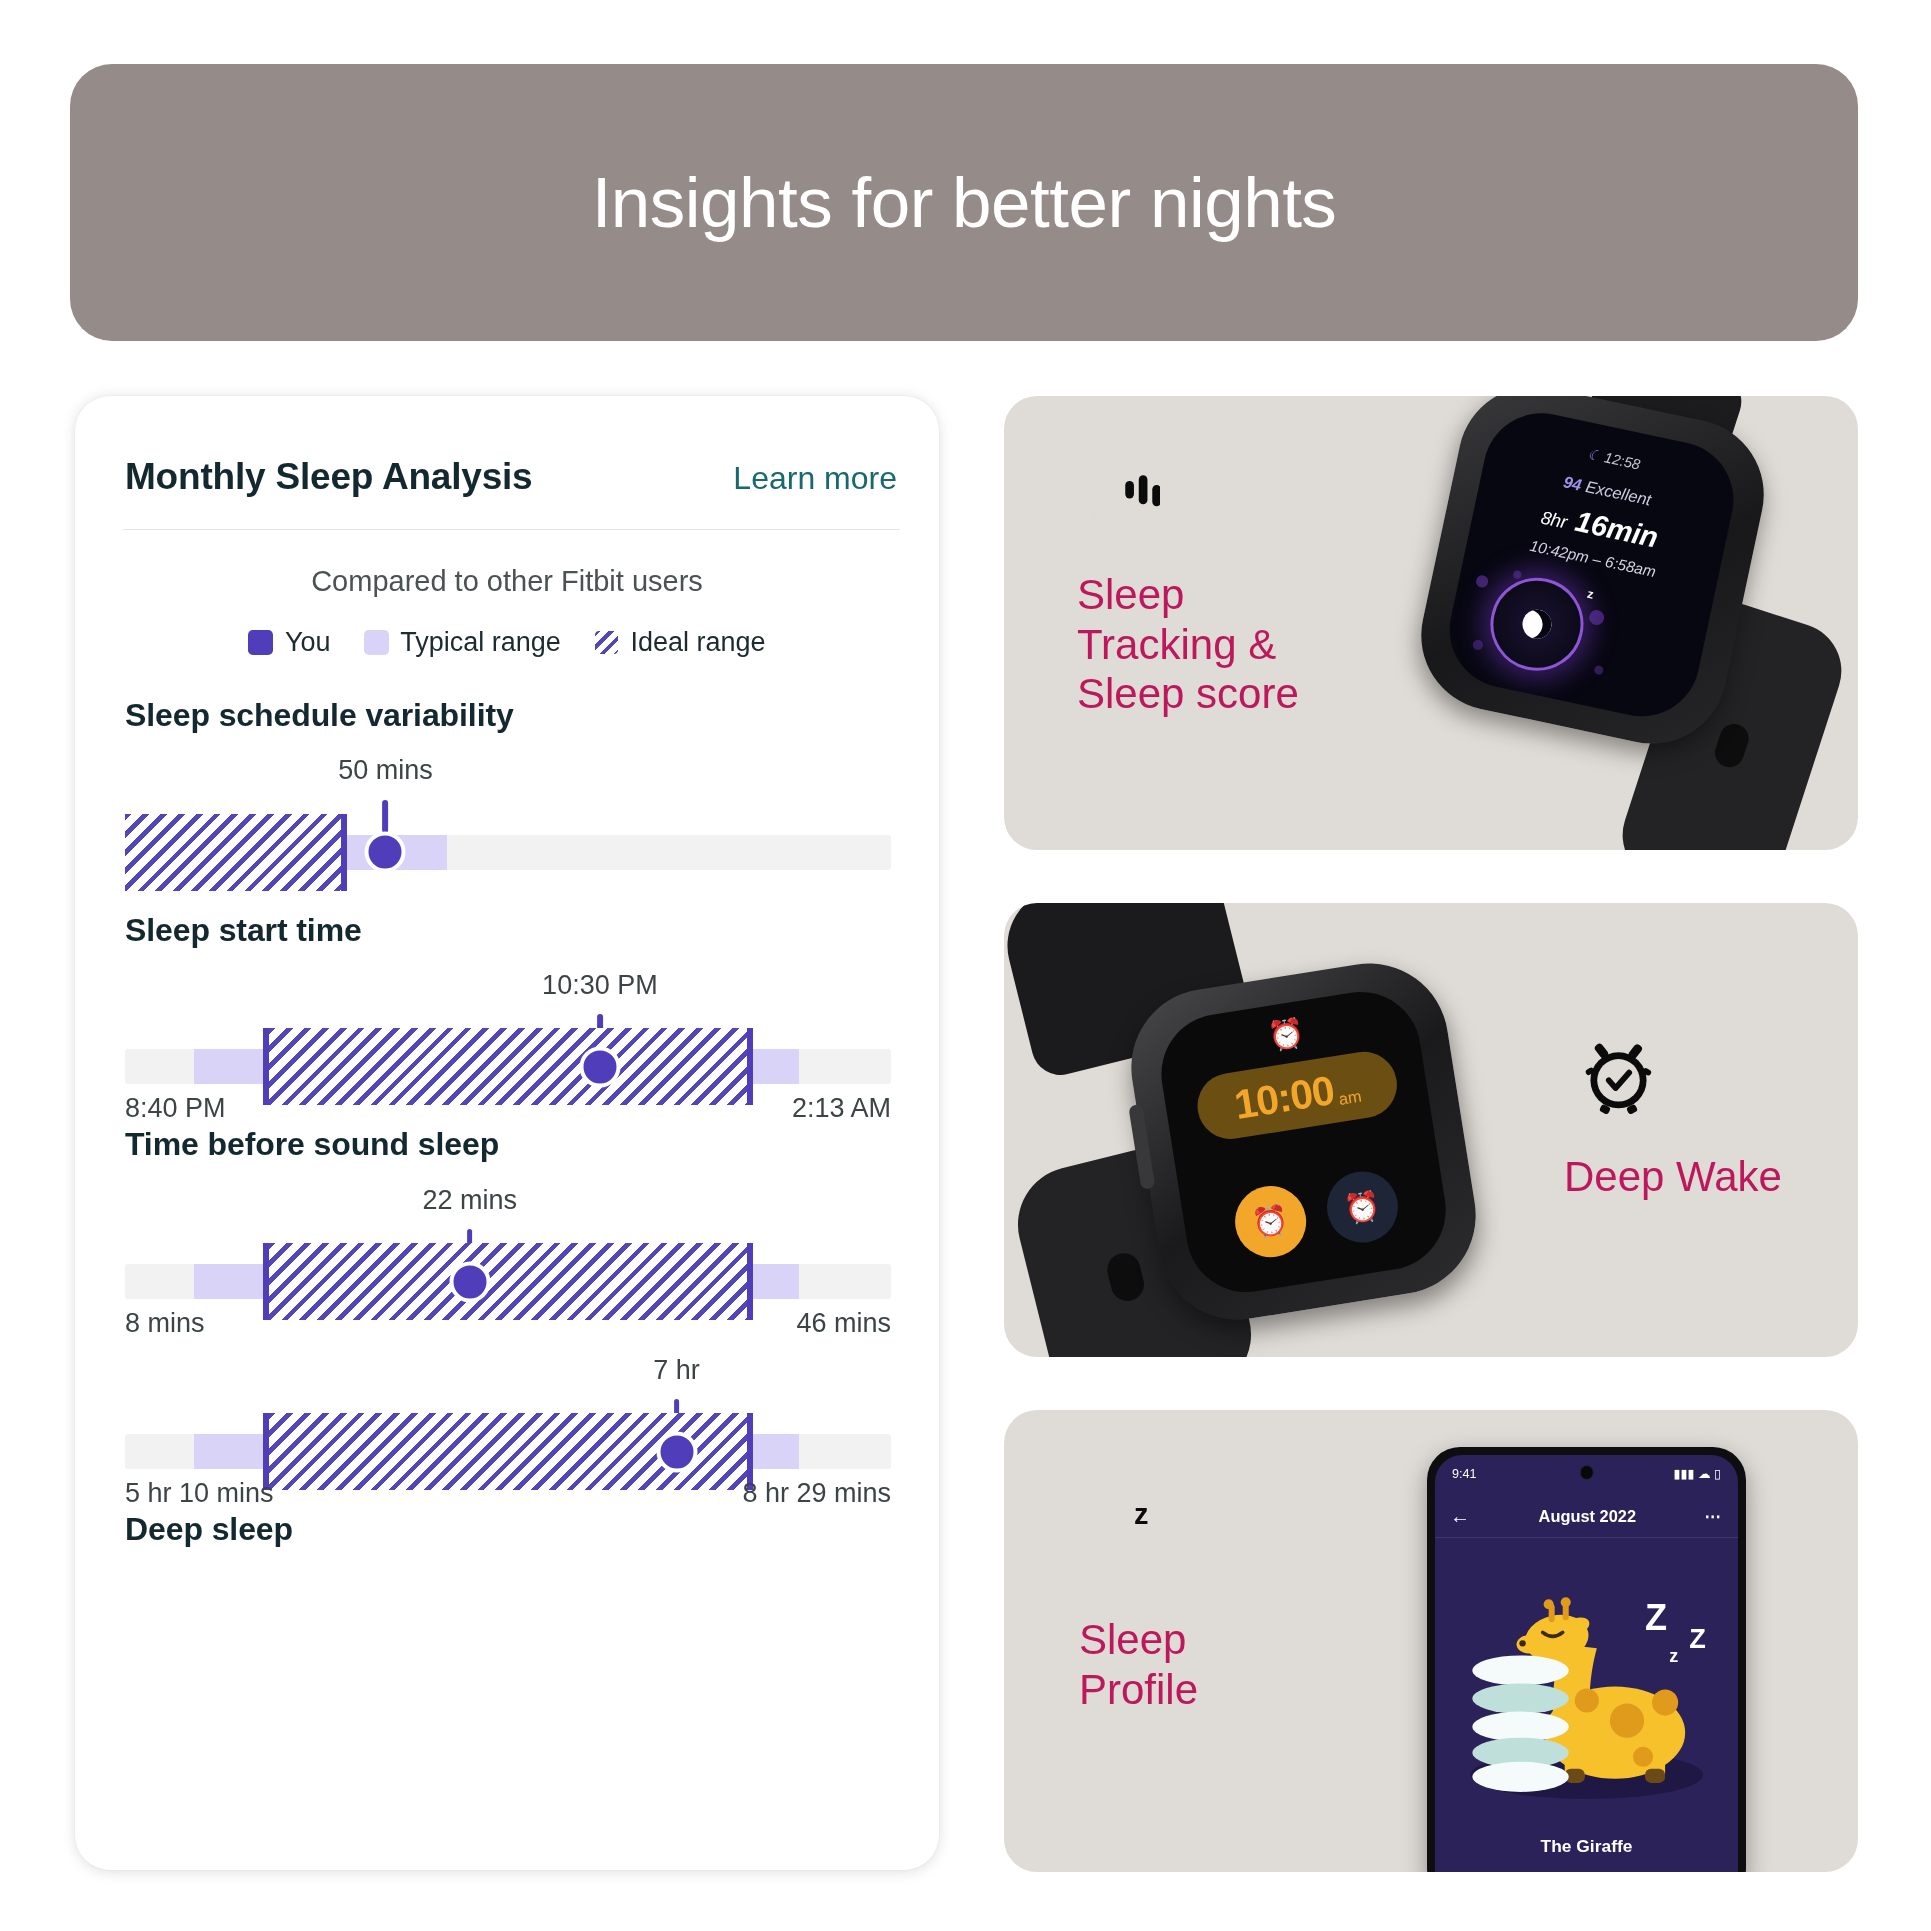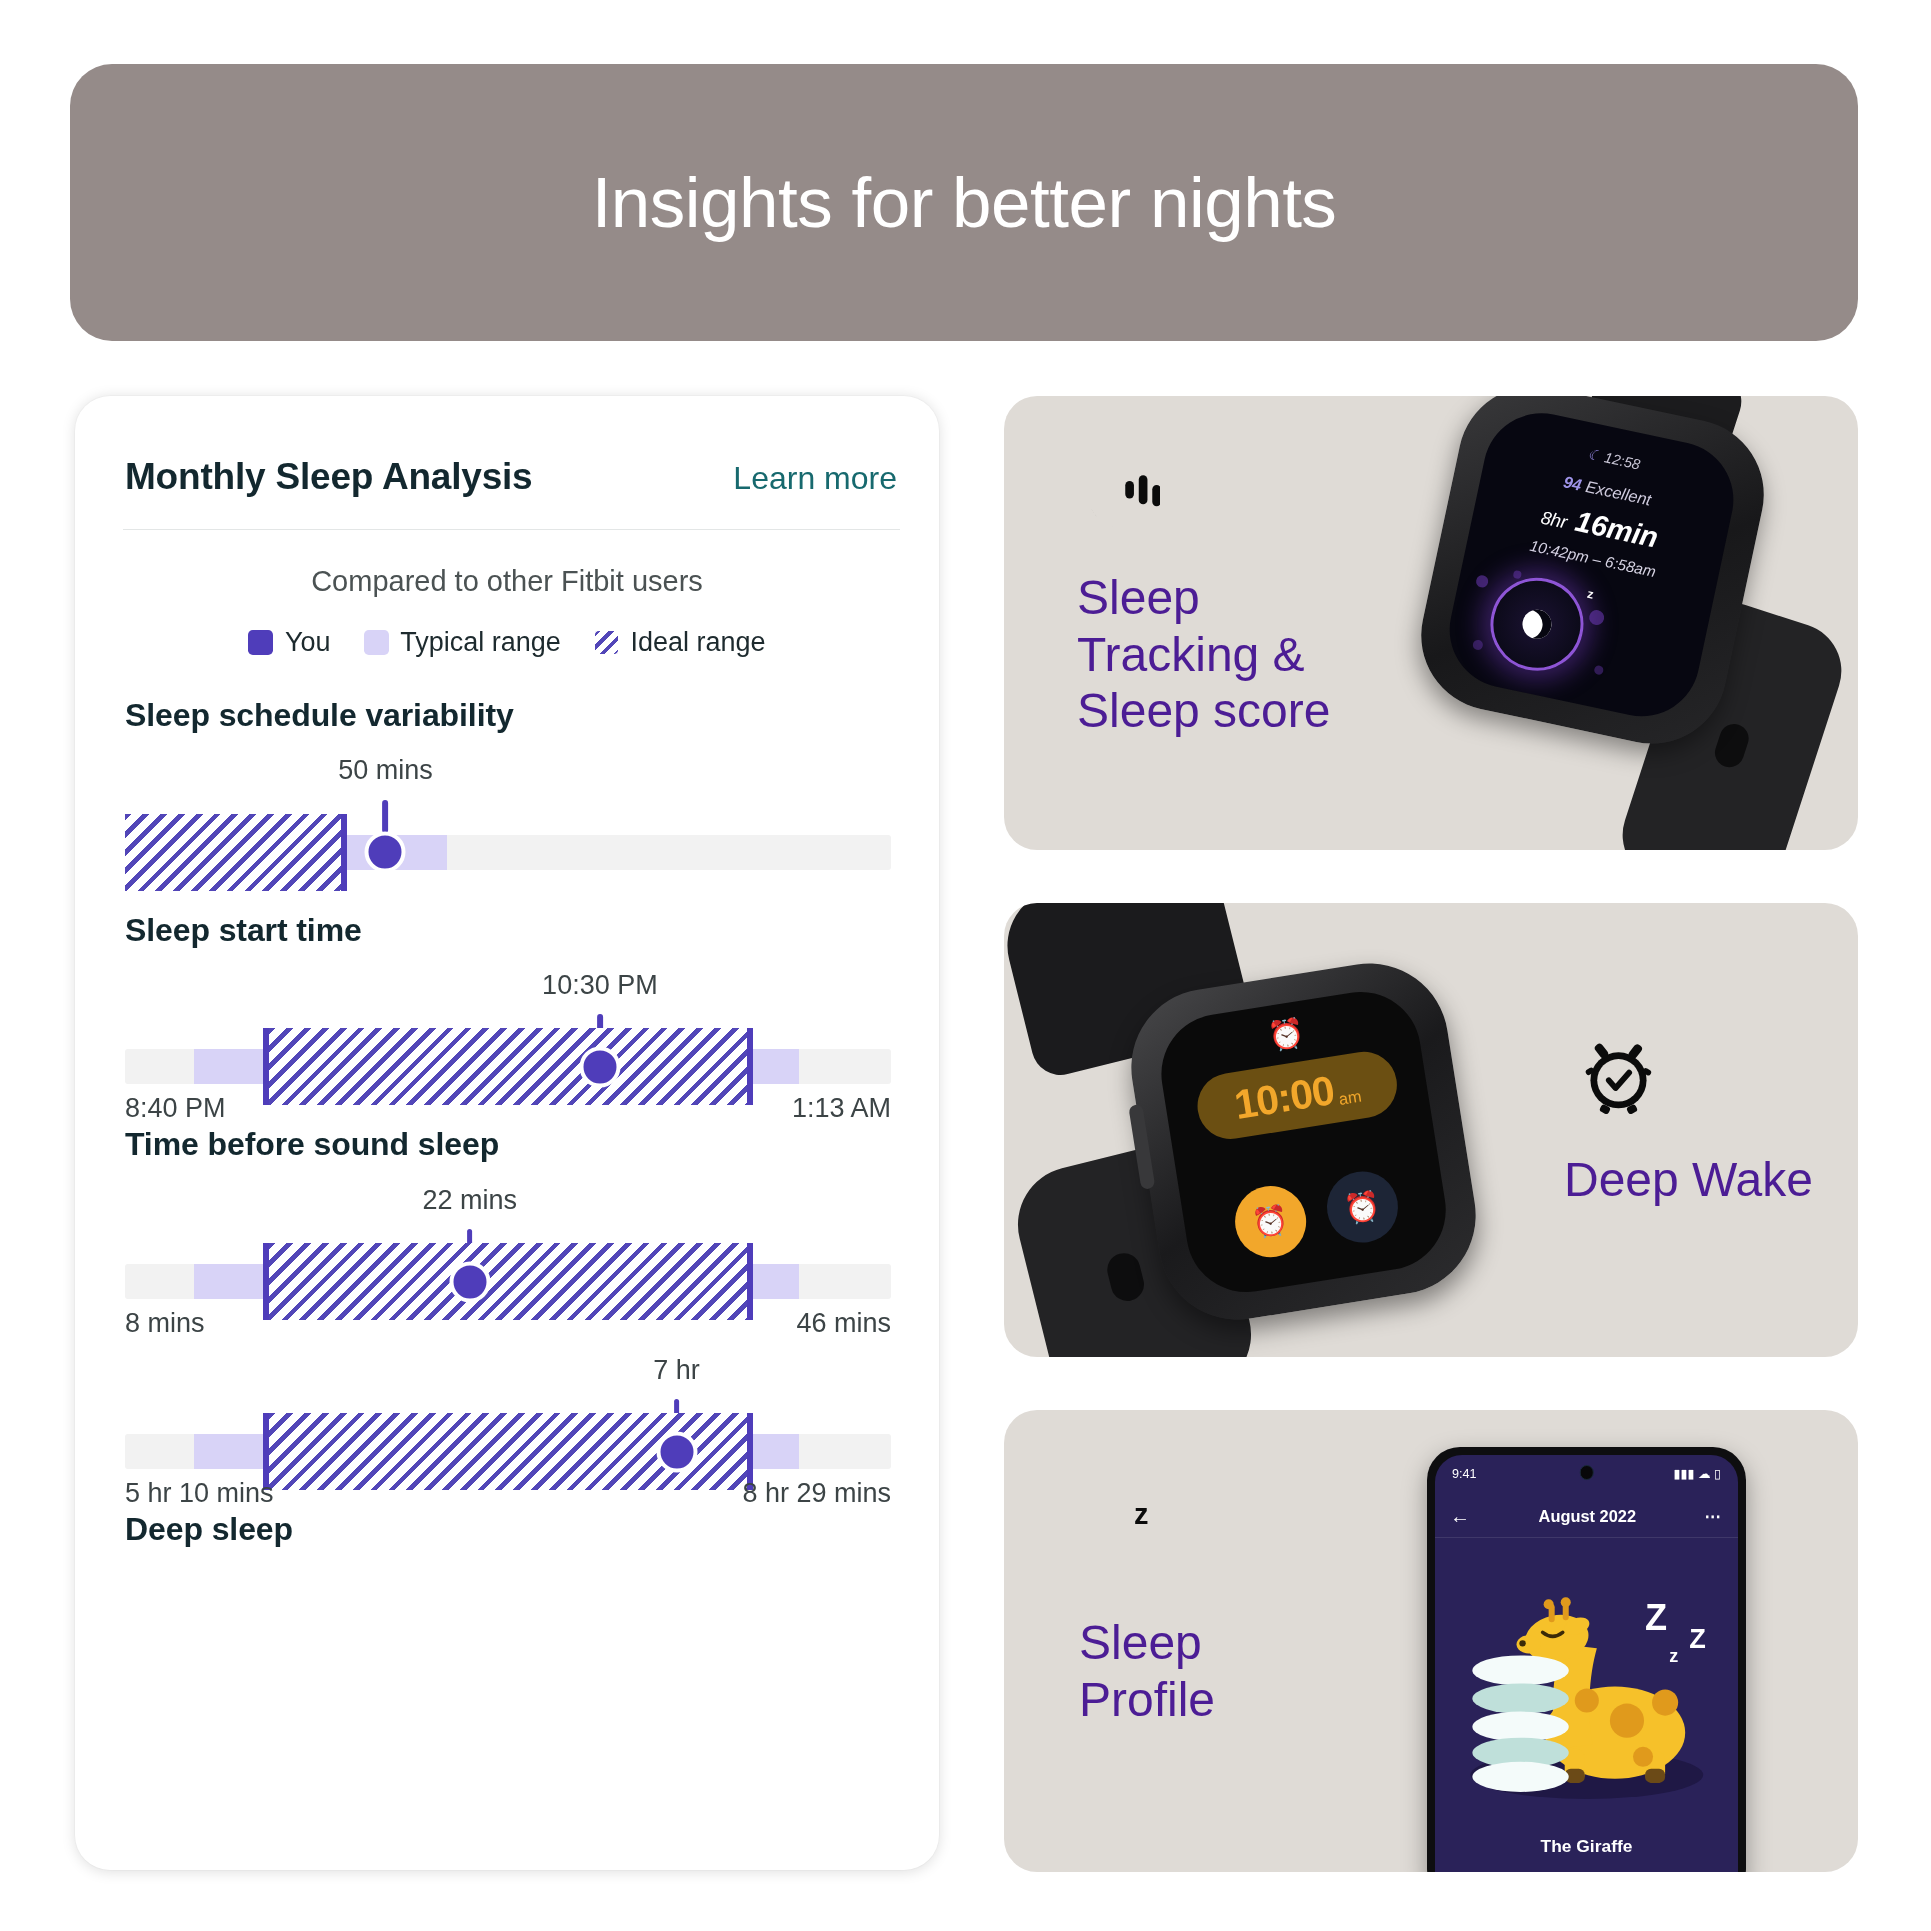--- a/index.html
+++ b/index.html
@@ -112,21 +112,21 @@
 
   
   .rcard {
     position: absolute;
     background: #DFDBD6;
     border-radius: 33px;
     overflow: hidden;
   }
   .rcard-label {
     position: absolute;
-    font-size: 48px; color: #4c1d95; line-height: 1.18;
+    font-size: 42px; color: #be185d; line-height: 1.18;
     font-weight: 400;
     white-space: pre-line;
   }
   .rcard-icon { position: absolute; }
 
   
   #card-sleep-tracking { left: 1004px; top: 396px; width: 854px; height: 454px; }
   
   #card-smart-wake { left: 1004px; top: 903px; width: 854px; height: 454px; }
   
@@ -307,21 +307,21 @@
         <div class="bar-area">
           <div class="callout" style="left:62%">10:30 PM</div>
           <div class="callout-stem" style="left:62%"></div>
           <div class="track">
             <div class="typical" style="left:9%;width:79%"></div>
             <div class="ideal" style="left:18%;width:64%"></div>
             <div class="dot" style="left:62%"></div>
           </div>
           <div class="axis">
             <span>8:40 PM</span>
-            <span>1:13 AM</span>
+            <span>2:13 AM</span>
           </div>
         </div>
       </div>
 
       <div class="metric">
         <div class="metric-title">Time before sound sleep</div>
         <div class="bar-area">
           <div class="callout" style="left:45%">22 mins</div>
           <div class="callout-stem" style="left:45%"></div>
           <div class="track">

